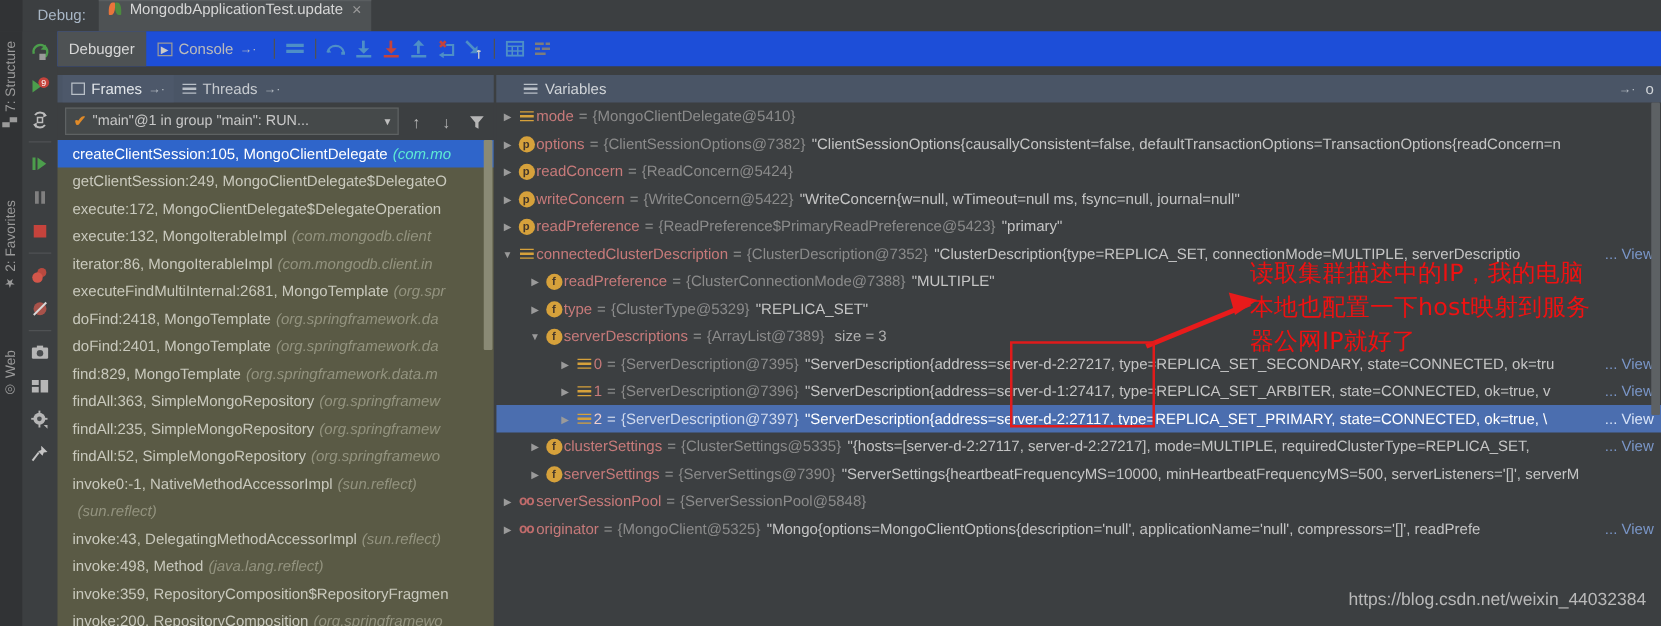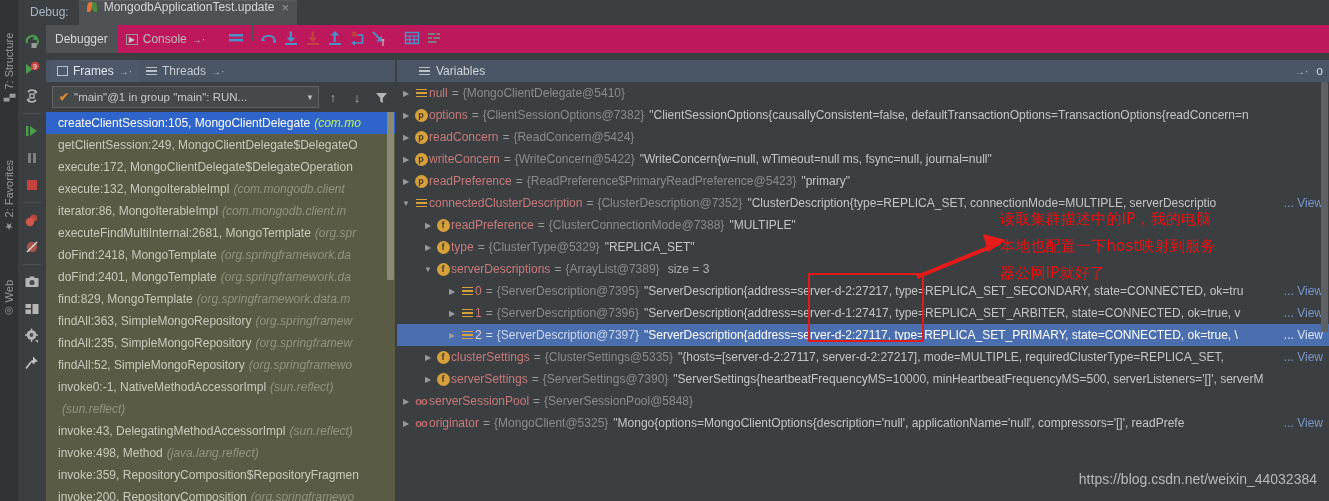--- a/index.html
+++ b/index.html
@@ -70,22 +70,22 @@
     transform: rotate(180deg);
     font-size: 11px; color: #9a9a9a;
     display: flex; align-items: center; gap: 4px;
     white-space: nowrap;
   }
   .vicon { font-size: 10px; color: #9a9a9a; }
 
   
   .subtoolbar {
     position: absolute; left: 46px; top: 25px; width: 1283px; height: 28px;
-    background: #be185d;
-    display: flex; align-items: flex-start;
+    background: #1d4ed8;
+    display: flex; align-items: center;
   }
   .sub-tab {
     height: 28px; display: flex; align-items: center; gap: 5px;
     padding: 0 9px; font-size: 12px; color: #bbbbbb;
   }
   .sub-tab.active { background: #4e5254; color: #d8d8d8; }
   .tb-sep { width: 1px; height: 16px; background: #4f5254; margin: 0 5px; }
   .tb-icon {
     width: 22px; height: 26px;
     display: flex; align-items: center; justify-content: center;
@@ -144,21 +144,21 @@
     background: #5a5a45;
     overflow: hidden;
   }
   .frame-row {
     height: 22px; display: flex; align-items: center;
     padding-left: 12px; white-space: nowrap; overflow: hidden;
     font-size: 12px; color: #c9c9bd;
   }
   .frame-row.selected { background: #2f65ca; color: #ffffff; }
   .frame-pkg { color: #93937f; font-style: italic; margin-left: 4px; }
-  .frame-row.selected .frame-pkg { color: #bef264; }
+  .frame-row.selected .frame-pkg { color: #5eead4; }
   .frames-scrollbar {
     position: absolute; right: 0; top: 52px; width: 9px; height: 389px;
     background: transparent;
   }
   .frames-thumb {
     position: absolute; right: 1px; top: 0px; width: 7px; height: 168px;
     background: #8a8a75; border-radius: 1px;
   }
 
   
@@ -228,21 +228,21 @@
     background: #5d6164; border-radius: 1px;
   }
 
   
   .anno {
     position: absolute; left: 0; top: 0; width: 1329px; height: 501px;
     pointer-events: none;
   }
   .anno-text {
     position: absolute; left: 1000px; top: 206px; width: 325px;
-    color: #ee1111; font-size: 15px; line-height: 27px;
+    color: #ee1111; font-size: 19px; line-height: 27px;
     font-family: "DejaVu Sans", sans-serif;
     font-weight: 500;
     letter-spacing: 0.2px;
   }
   .red-box {
     position: absolute; left: 808px; top: 273px;
     width: 116px; height: 69px;
     border: 2px solid #e01b1b;
   }
 
@@ -576,21 +576,21 @@
     <div class="vars-list" id="vars-list">
         <div class="var-row indent-1">
           <span class="twisty">▶</span>
           <span class="vicon-box">
             <span class="icon-list">
               <i></i>
               <i></i>
               <i></i>
             </span>
           </span>
-          <span class="var-name">null</span>
+          <span class="var-name">mode</span>
           <span class="var-eq">=</span>
           <span class="var-ref">{MongoClientDelegate@5410}</span>
         </div>
         <div class="var-row indent-1">
           <span class="twisty">▶</span>
           <span class="vicon-box">
             <span class="icon-p">p</span>
           </span>
           <span class="var-name">options</span>
           <span class="var-eq">=</span>

